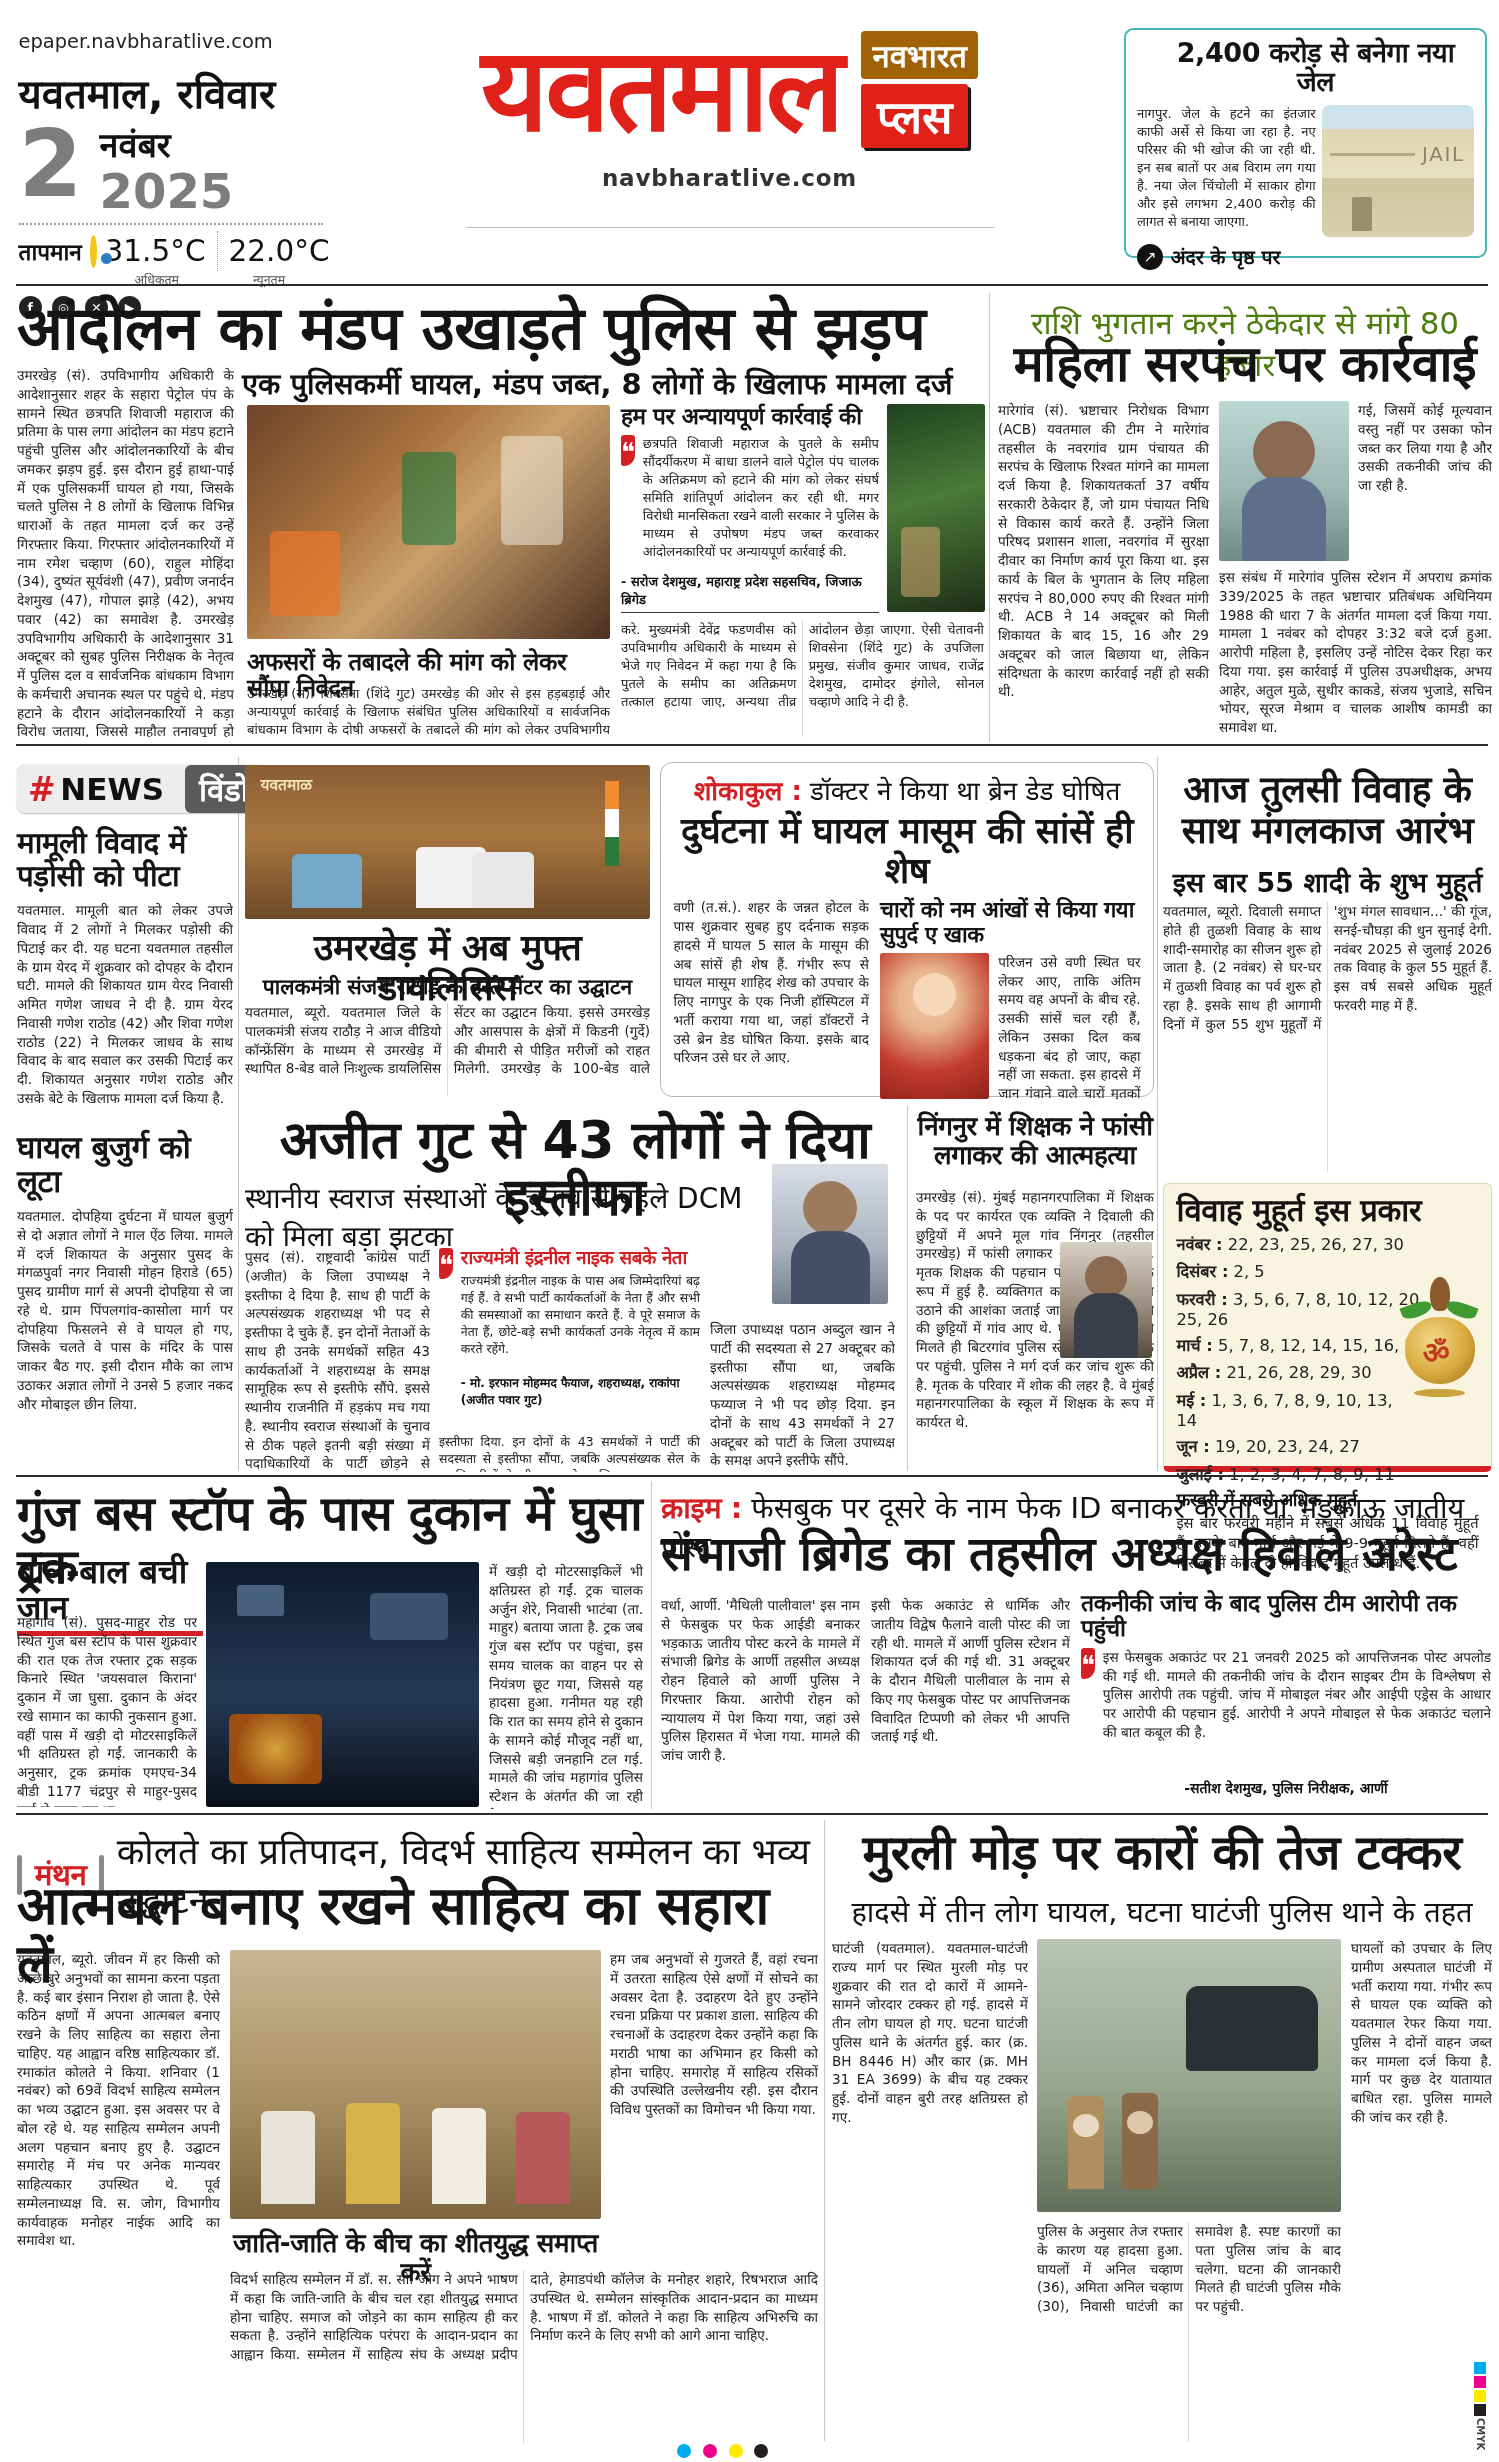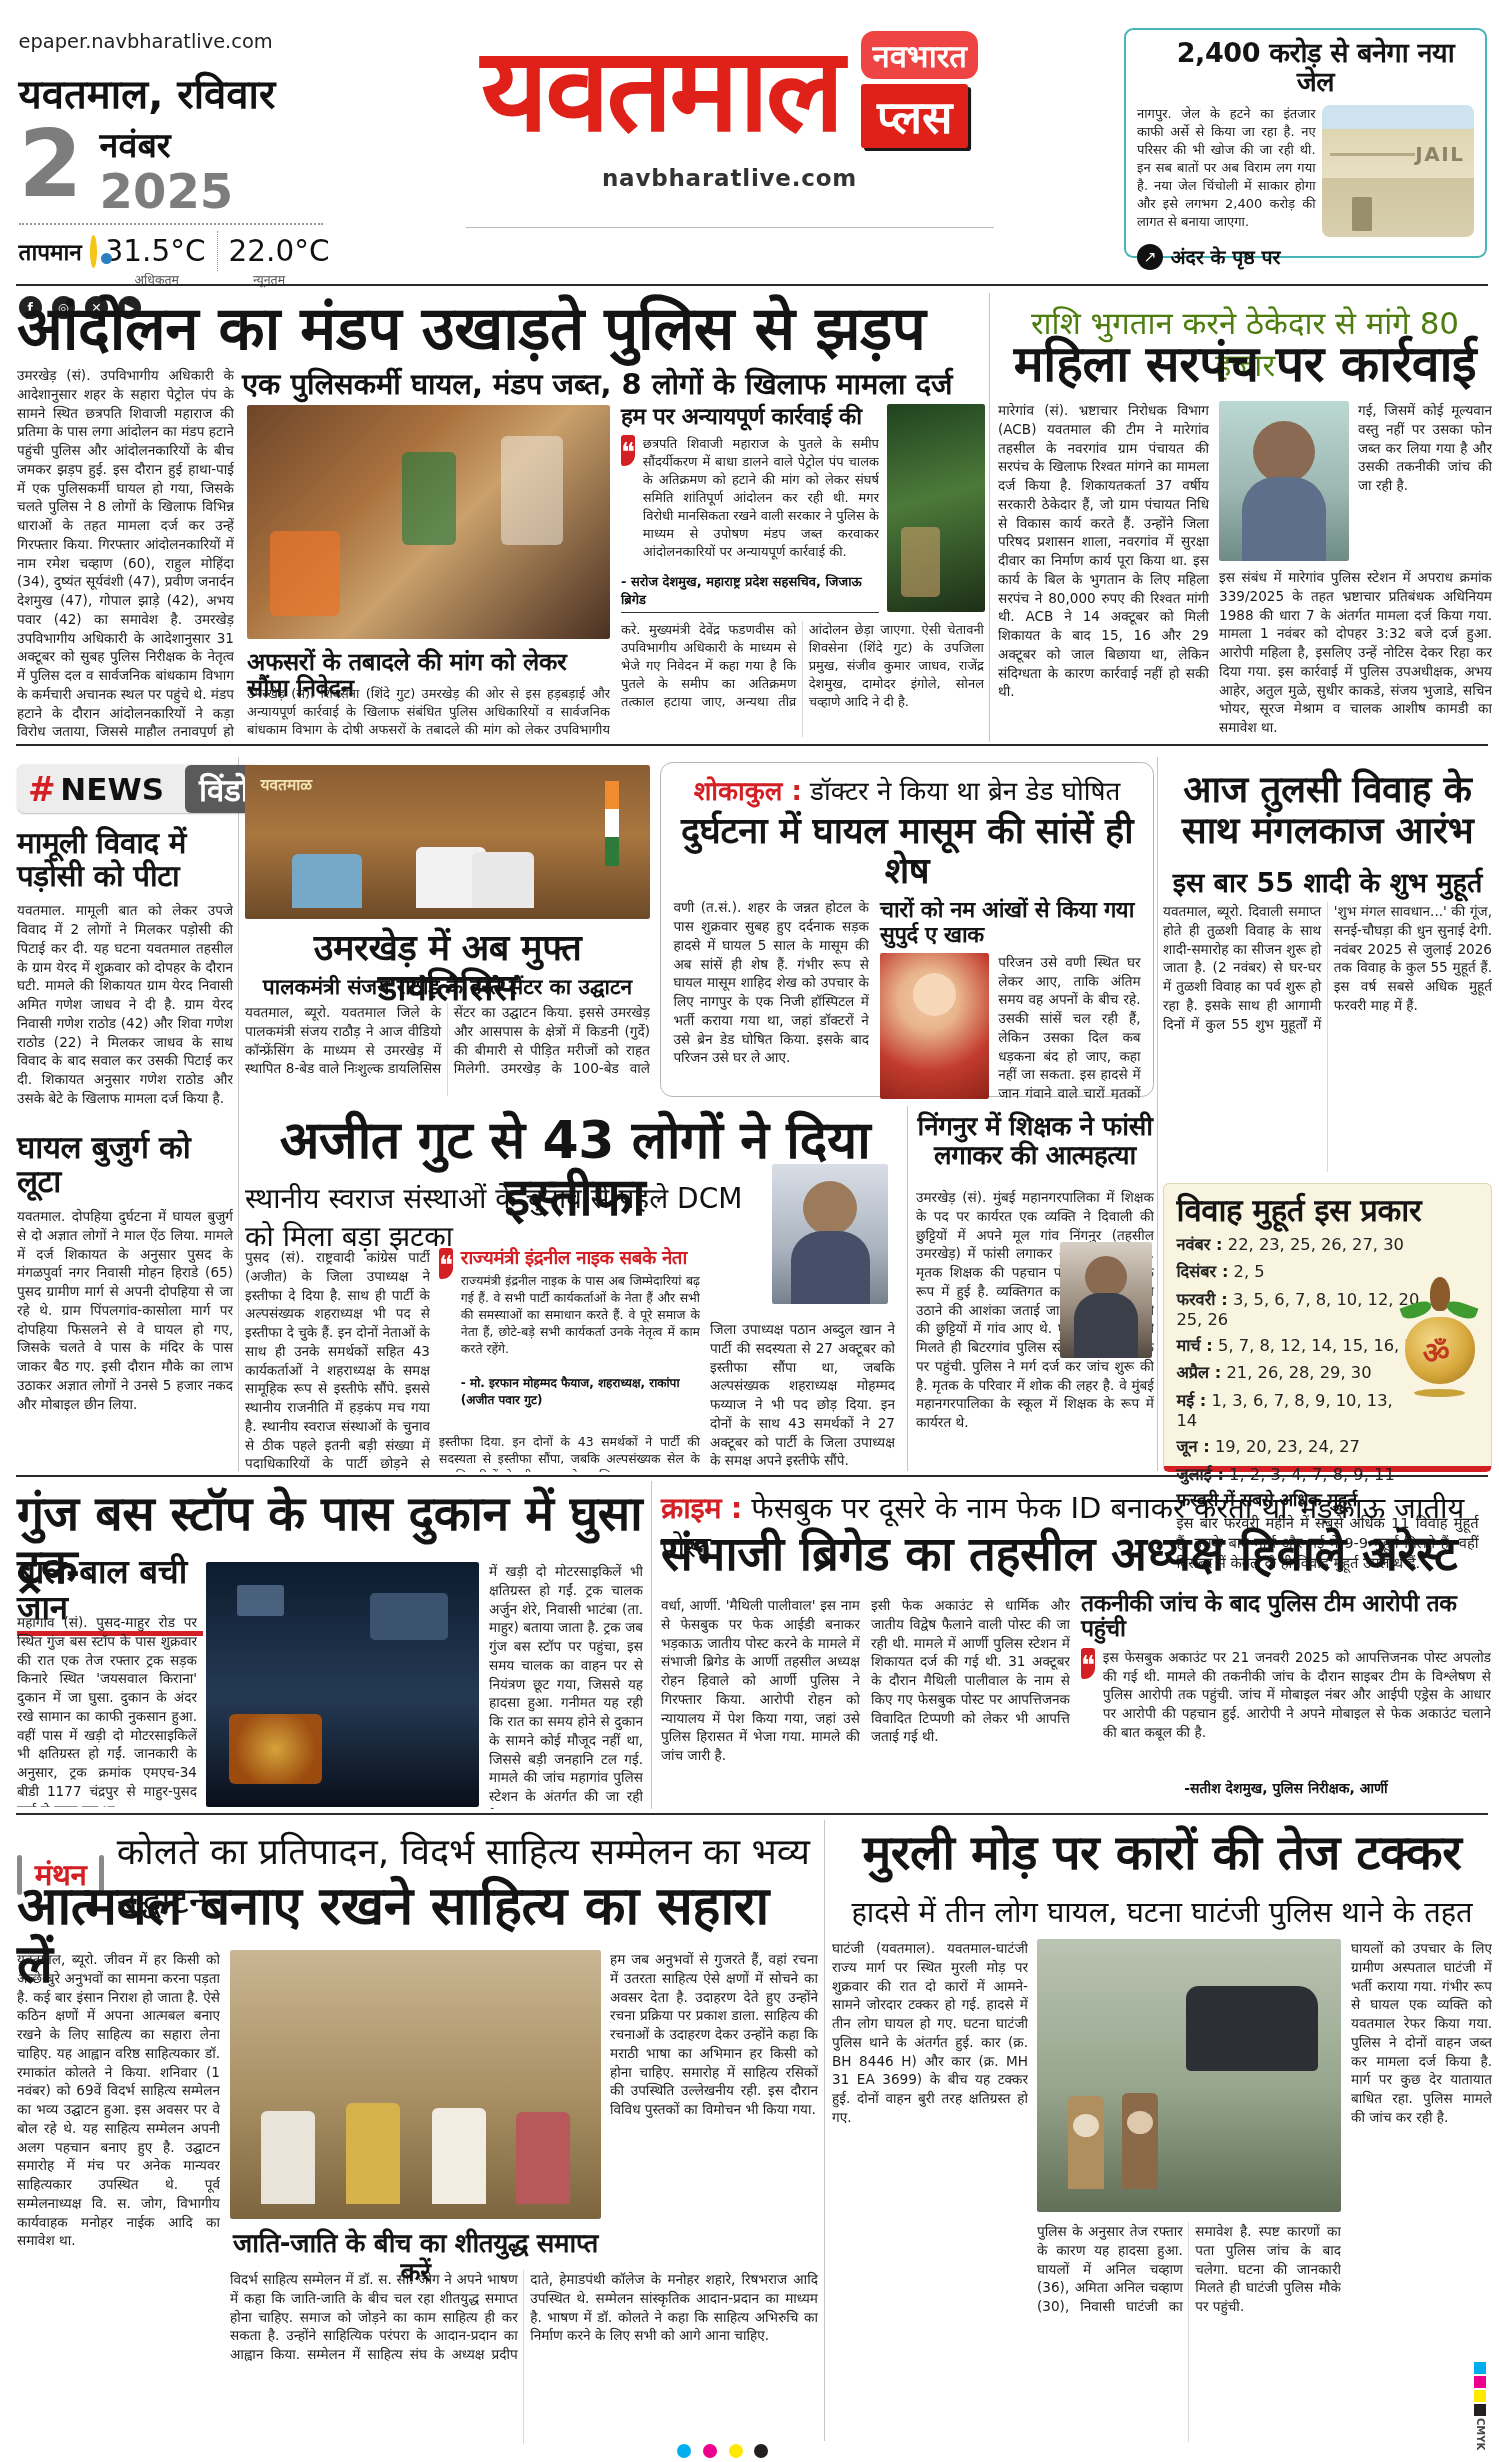--- a/index.html
+++ b/index.html
@@ -62,34 +62,34 @@
       <span class="soc">◎</span>
       <span class="soc">✕</span>
       <span class="soc">▶</span>
     </div>
   </div>
 
   <div class="abs" style="left:357px;top:31px;width:745px;text-align:center;">
     <div style="display:flex;align-items:center;justify-content:center;">
       <span style="font-size:116px;font-weight:bold;color:#e0211a;line-height:1;letter-spacing:-3.1px;">यवतमाल</span>
       <span style="display:inline-block;margin-left:20px;text-align:left;">
-        <span style="display:block;background:#ef4444;color:#fff;font-size:31px;font-weight:bold;padding:3.1px 11px;border-radius:13px;text-align:center;">नवभारत</span>
+        <span style="display:block;background:#a16207;color:#fff;font-size:31px;font-weight:bold;padding:3.1px 11px;border-radius:4px;text-align:center;">नवभारत</span>
         <span style="display:inline-block;background:#e0211a;color:#fff;font-size:45px;font-weight:bold;padding:1.6px 15.5px;margin-top:4.7px;border-radius:3.1px;box-shadow:3.1px 3.1px 0 #1a1a1a;">प्लस</span>
       </span>
     </div>
     <div class="hrthin" style="left:109px;top:196px;width:528px;"></div>
     <div style="margin-top:17px;font-size:23px;font-weight:bold;color:#333;letter-spacing:0.8px;">navbharatlive.com</div>
   </div>
 
   <div class="abs" style="left:1124px;top:28px;width:363px;height:230px;border:2.3px solid #45b5b8;border-radius:9.3px;padding:7.8px 11px;box-sizing:border-box;">
     <div class="hl center" style="font-size:27px;margin-left:20px;">2,400 करोड़ से बनेगा नया जेल</div>
     <div style="display:flex;margin-top:7.8px;">
       <div class="bd" style="width:53%;font-size:13px;">नागपुर. जेल के हटने का इंतजार काफी अर्से से किया जा रहा है. नए परिसर की भी खोज की जा रही थी. इन सब बातों पर अब विराम लग गया है. नया जेल चिंचोली में साकार होगा और इसे लगभग 2,400 करोड़ की लागत से बनाया जाएगा.</div>
       <div style="width:45%;margin-left:2%;height:132px;background:linear-gradient(180deg,#cfe3ef 0%,#cfe3ef 18%,#ded5b2 18%,#e7e0c2 55%,#cfc5a0 55%,#d8cfae 100%);border-radius:7.8px;position:relative;">
-        <span style="position:absolute;right:9.3px;top:37px;font-size:20px;font-weight:bold;color:#8d8468;letter-spacing:1.6px;">JAIL</span>
+        <span style="position:absolute;right:9.3px;top:37px;font-size:20px;font-weight:normal;color:#8d8468;letter-spacing:1.6px;">JAIL</span>
         <span style="position:absolute;left:7.8px;top:48px;width:85px;height:3.1px;background:#b5aa84;"></span>
         <span style="position:absolute;left:29.5px;bottom:6.2px;width:20px;height:34px;background:#9a8f6d;border-radius:1.6px;"></span>
       </div>
     </div>
     <div style="display:flex;align-items:center;margin-top:6.2px;">
       <span style="display:inline-flex;width:26px;height:26px;border-radius:50%;background:#111;color:#fff;align-items:center;justify-content:center;font-size:15.5px;margin-right:7.8px;">↗</span>
       <span style="font-size:19.4px;font-weight:bold;">अंदर के पृष्ठ पर</span>
     </div>
   </div>
 

